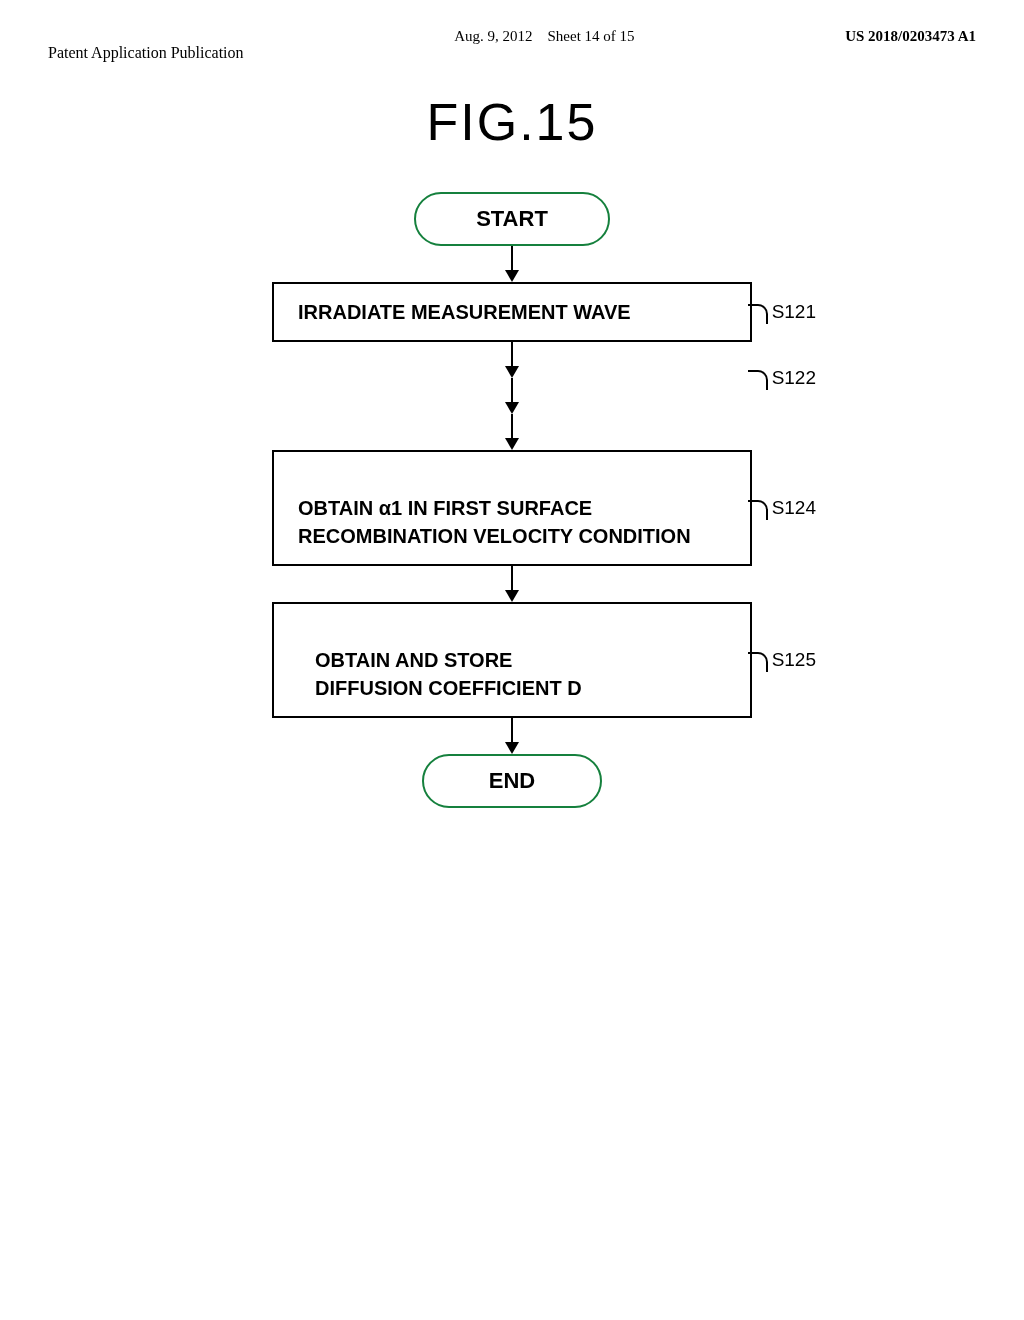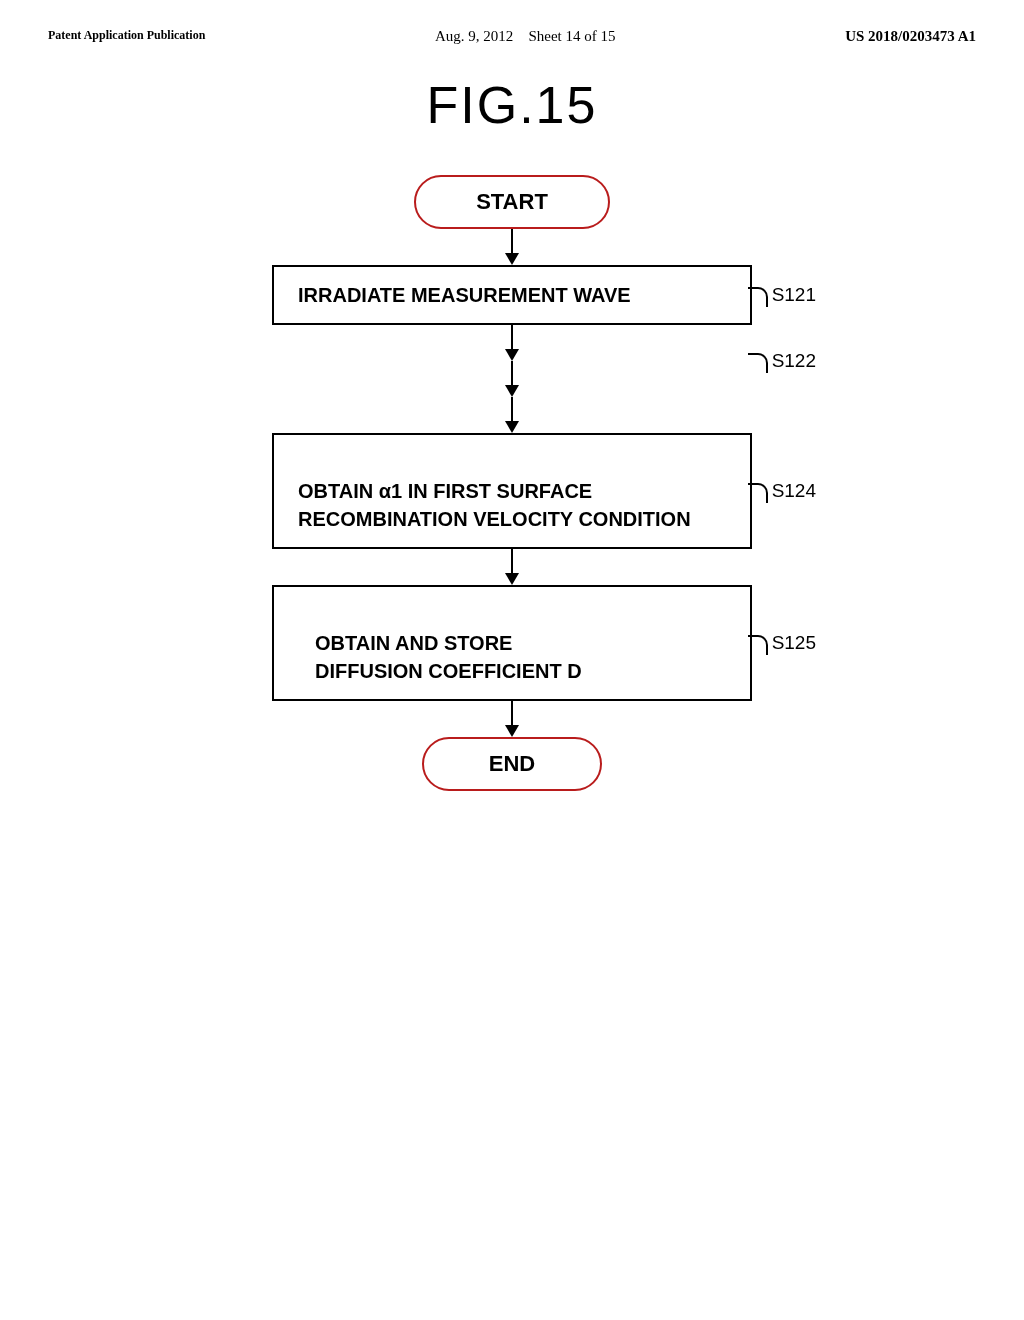--- a/index.html
+++ b/index.html
@@ -13,22 +13,23 @@
 
     .header {
       display: flex;
       justify-content: space-between;
       align-items: flex-start;
       padding: 28px 48px 0 48px;
       border-bottom: none;
     }
 
     .header-left {
-      font-size: 12px;
-      font-weight: bold;
+      font-size: 16px;
+      font-weight: normal;
+      margin-top: 16px;
     }
 
     .header-center {
       font-size: 15px;
       text-align: right;
     }
 
     .header-right {
       font-size: 15px;
       font-weight: bold;
@@ -52,21 +53,21 @@
     .flowchart {
       display: flex;
       flex-direction: column;
       align-items: center;
       gap: 0;
       position: relative;
     }
 
     
     .terminal-box {
-      border: 2px solid #b91c1c;
+      border: 2px solid #15803d;
       border-radius: 30px;
       padding: 12px 60px;
       font-size: 22px;
       font-family: Arial, sans-serif;
       font-weight: bold;
       text-align: center;
       background: #fff;
       min-width: 180px;
     }
 

